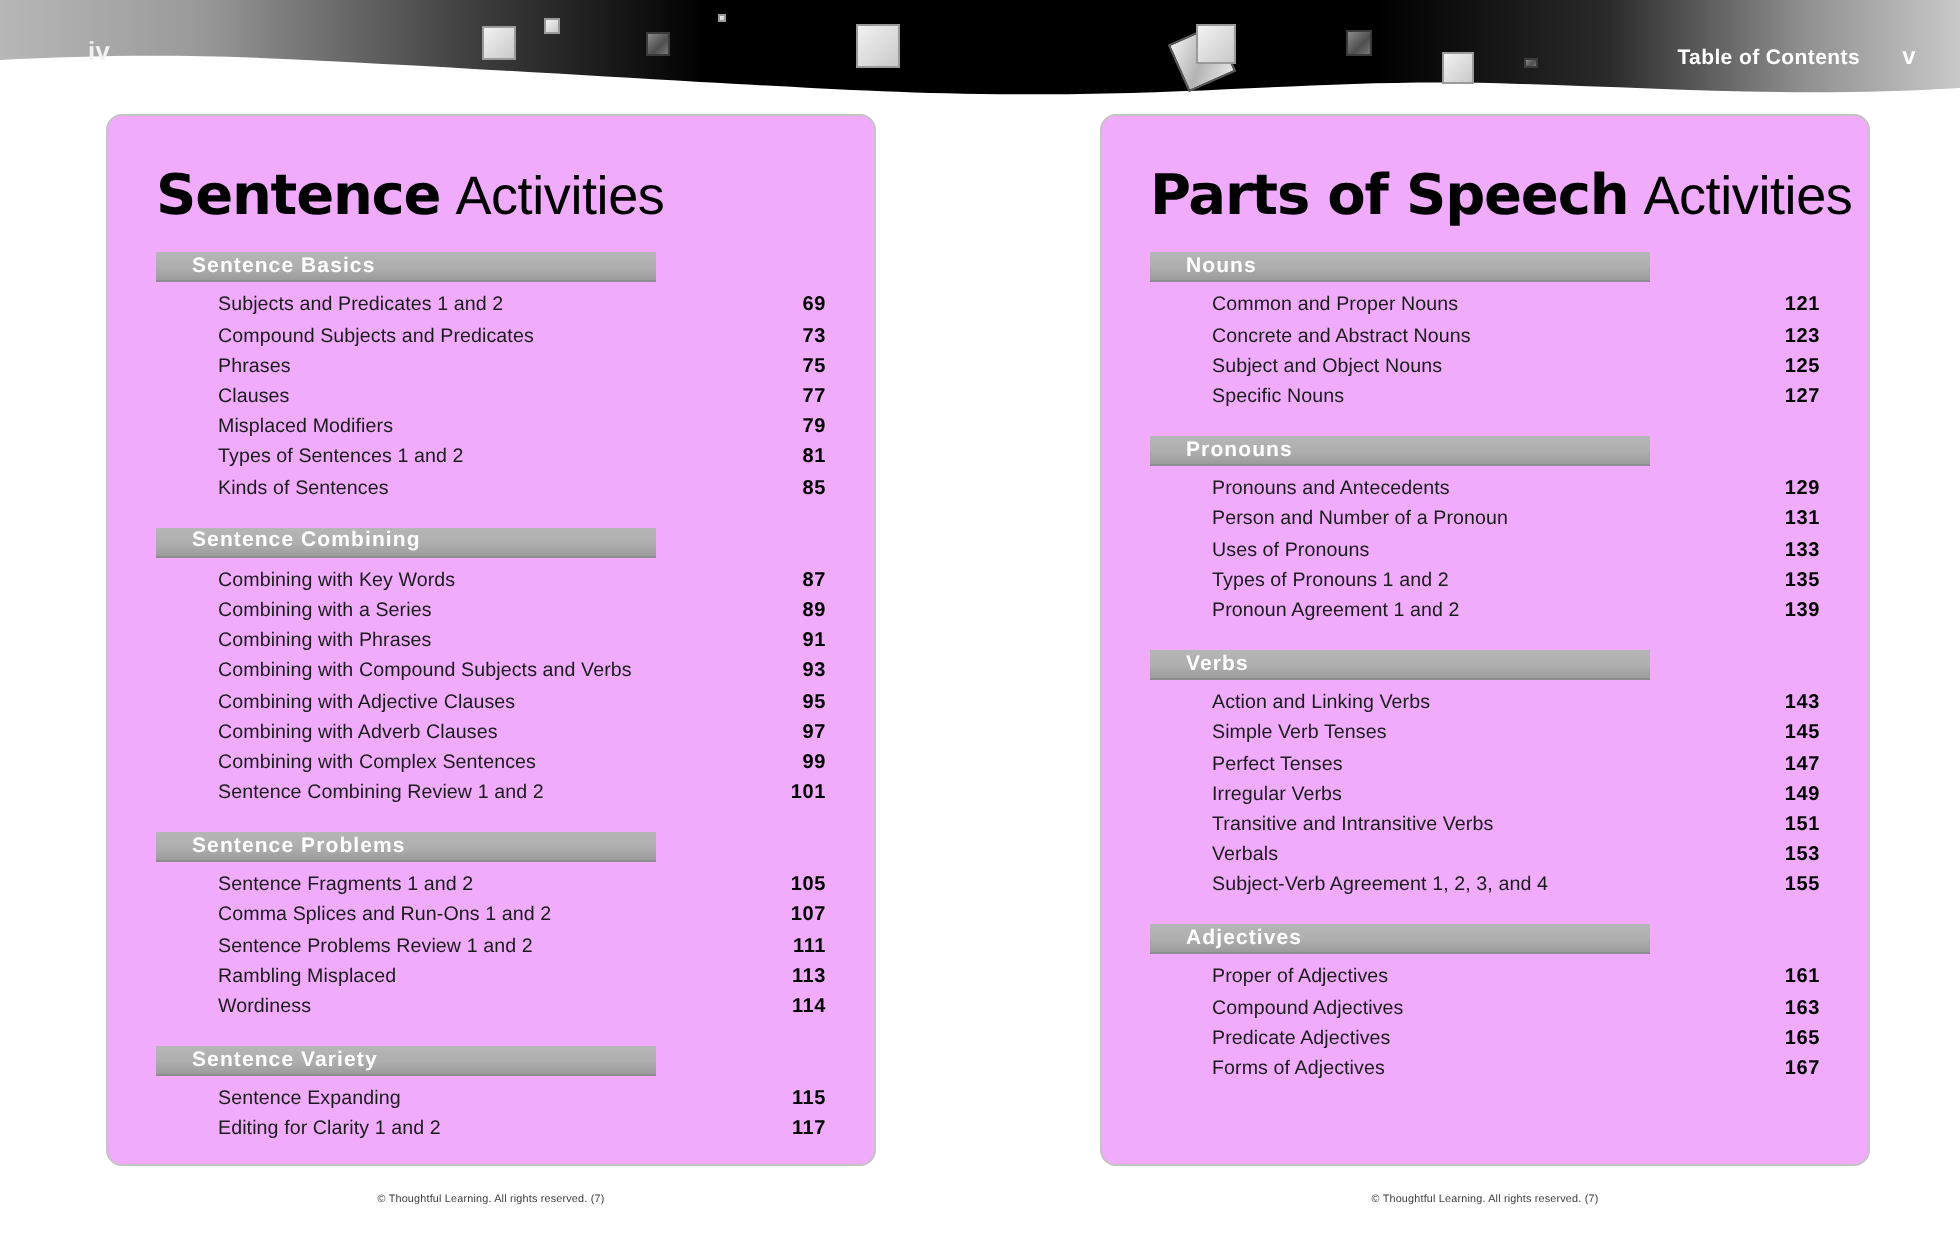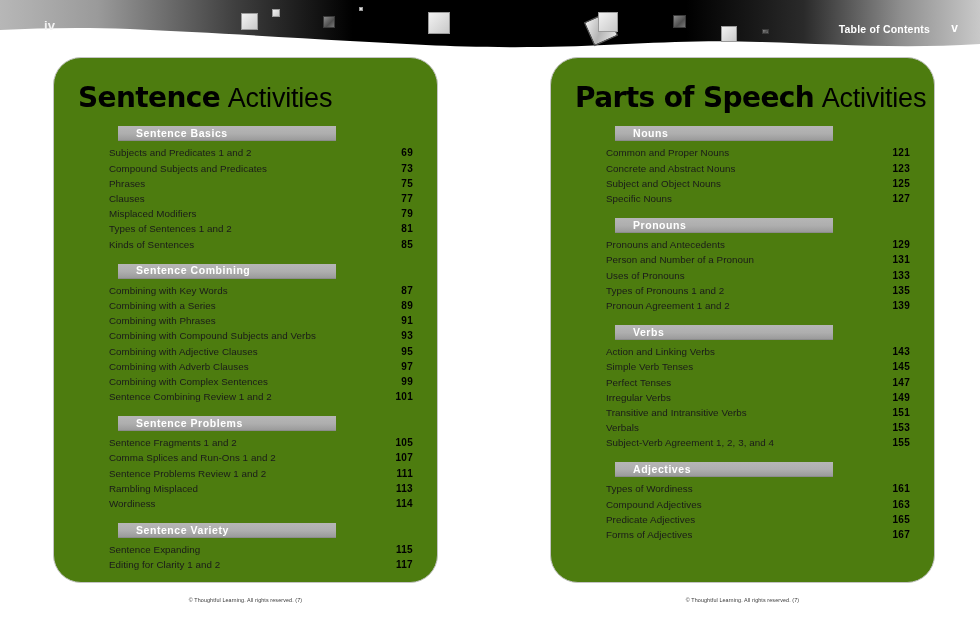--- a/index.html
+++ b/index.html
@@ -53,23 +53,23 @@
     transform: rotate(-24deg);
     background: linear-gradient(135deg,#efefef 0%,#b4b4b4 50%,#e6e6e6 100%);
     border-color: #5a5a5a;
   }
 
   
   .card {
     position: absolute;
     top: 57px;
     width: 385px; height: 526px;
-    background: #4d7c0f;
+    background: #f0abfc;
     border: 1px solid #c4c4c4;
-    border-radius: 28px;
+    border-radius: 8px;
   }
   #card-left  { left: 53px; }
   #card-right { left: 550px; }
 
   .card-inner { padding: 25px 24px 0 24px; }
 
   
   .toc-title {
     font-size: 27px;
     line-height: 1.05;
@@ -86,28 +86,27 @@
   .title-light {
     font-family: "Liberation Sans", sans-serif;
     font-weight: normal;
     font-size: 27px;
     letter-spacing: -.2px;
   }
 
   
   .section { margin-bottom: 12px; }
   .section-bar {
-    width: 218px; height: 15px;
+    width: 250px; height: 15px;
     background: linear-gradient(180deg,#b6b6b6 0%,#aeaeae 55%,#9b9b9b 100%);
     border-bottom: 1px solid #8c8c8c;
     display: flex;
     align-items: center;
     padding-left: 18px;
     margin-bottom: 4px;
-    margin-left: 40px;
   }
   .section-bar-label {
     color: #ffffff;
     font-weight: bold;
     font-size: 10.5px;
     letter-spacing: .55px;
     line-height: 1;
   }
 
   .entry {
@@ -397,21 +396,21 @@
             <span class="entry-title">Subject-Verb Agreement 1, 2, 3, and 4</span>
             <span class="entry-page">155</span>
           </div>
         </div>
 
         <div class="section">
           <div class="section-bar">
             <span class="section-bar-label">Adjectives</span>
           </div>
           <div class="entry">
-            <span class="entry-title">Types of Wordiness</span>
+            <span class="entry-title">Proper of Adjectives</span>
             <span class="entry-page">161</span>
           </div>
           <div class="entry">
             <span class="entry-title">Compound Adjectives</span>
             <span class="entry-page">163</span>
           </div>
           <div class="entry">
             <span class="entry-title">Predicate Adjectives</span>
             <span class="entry-page">165</span>
           </div>

